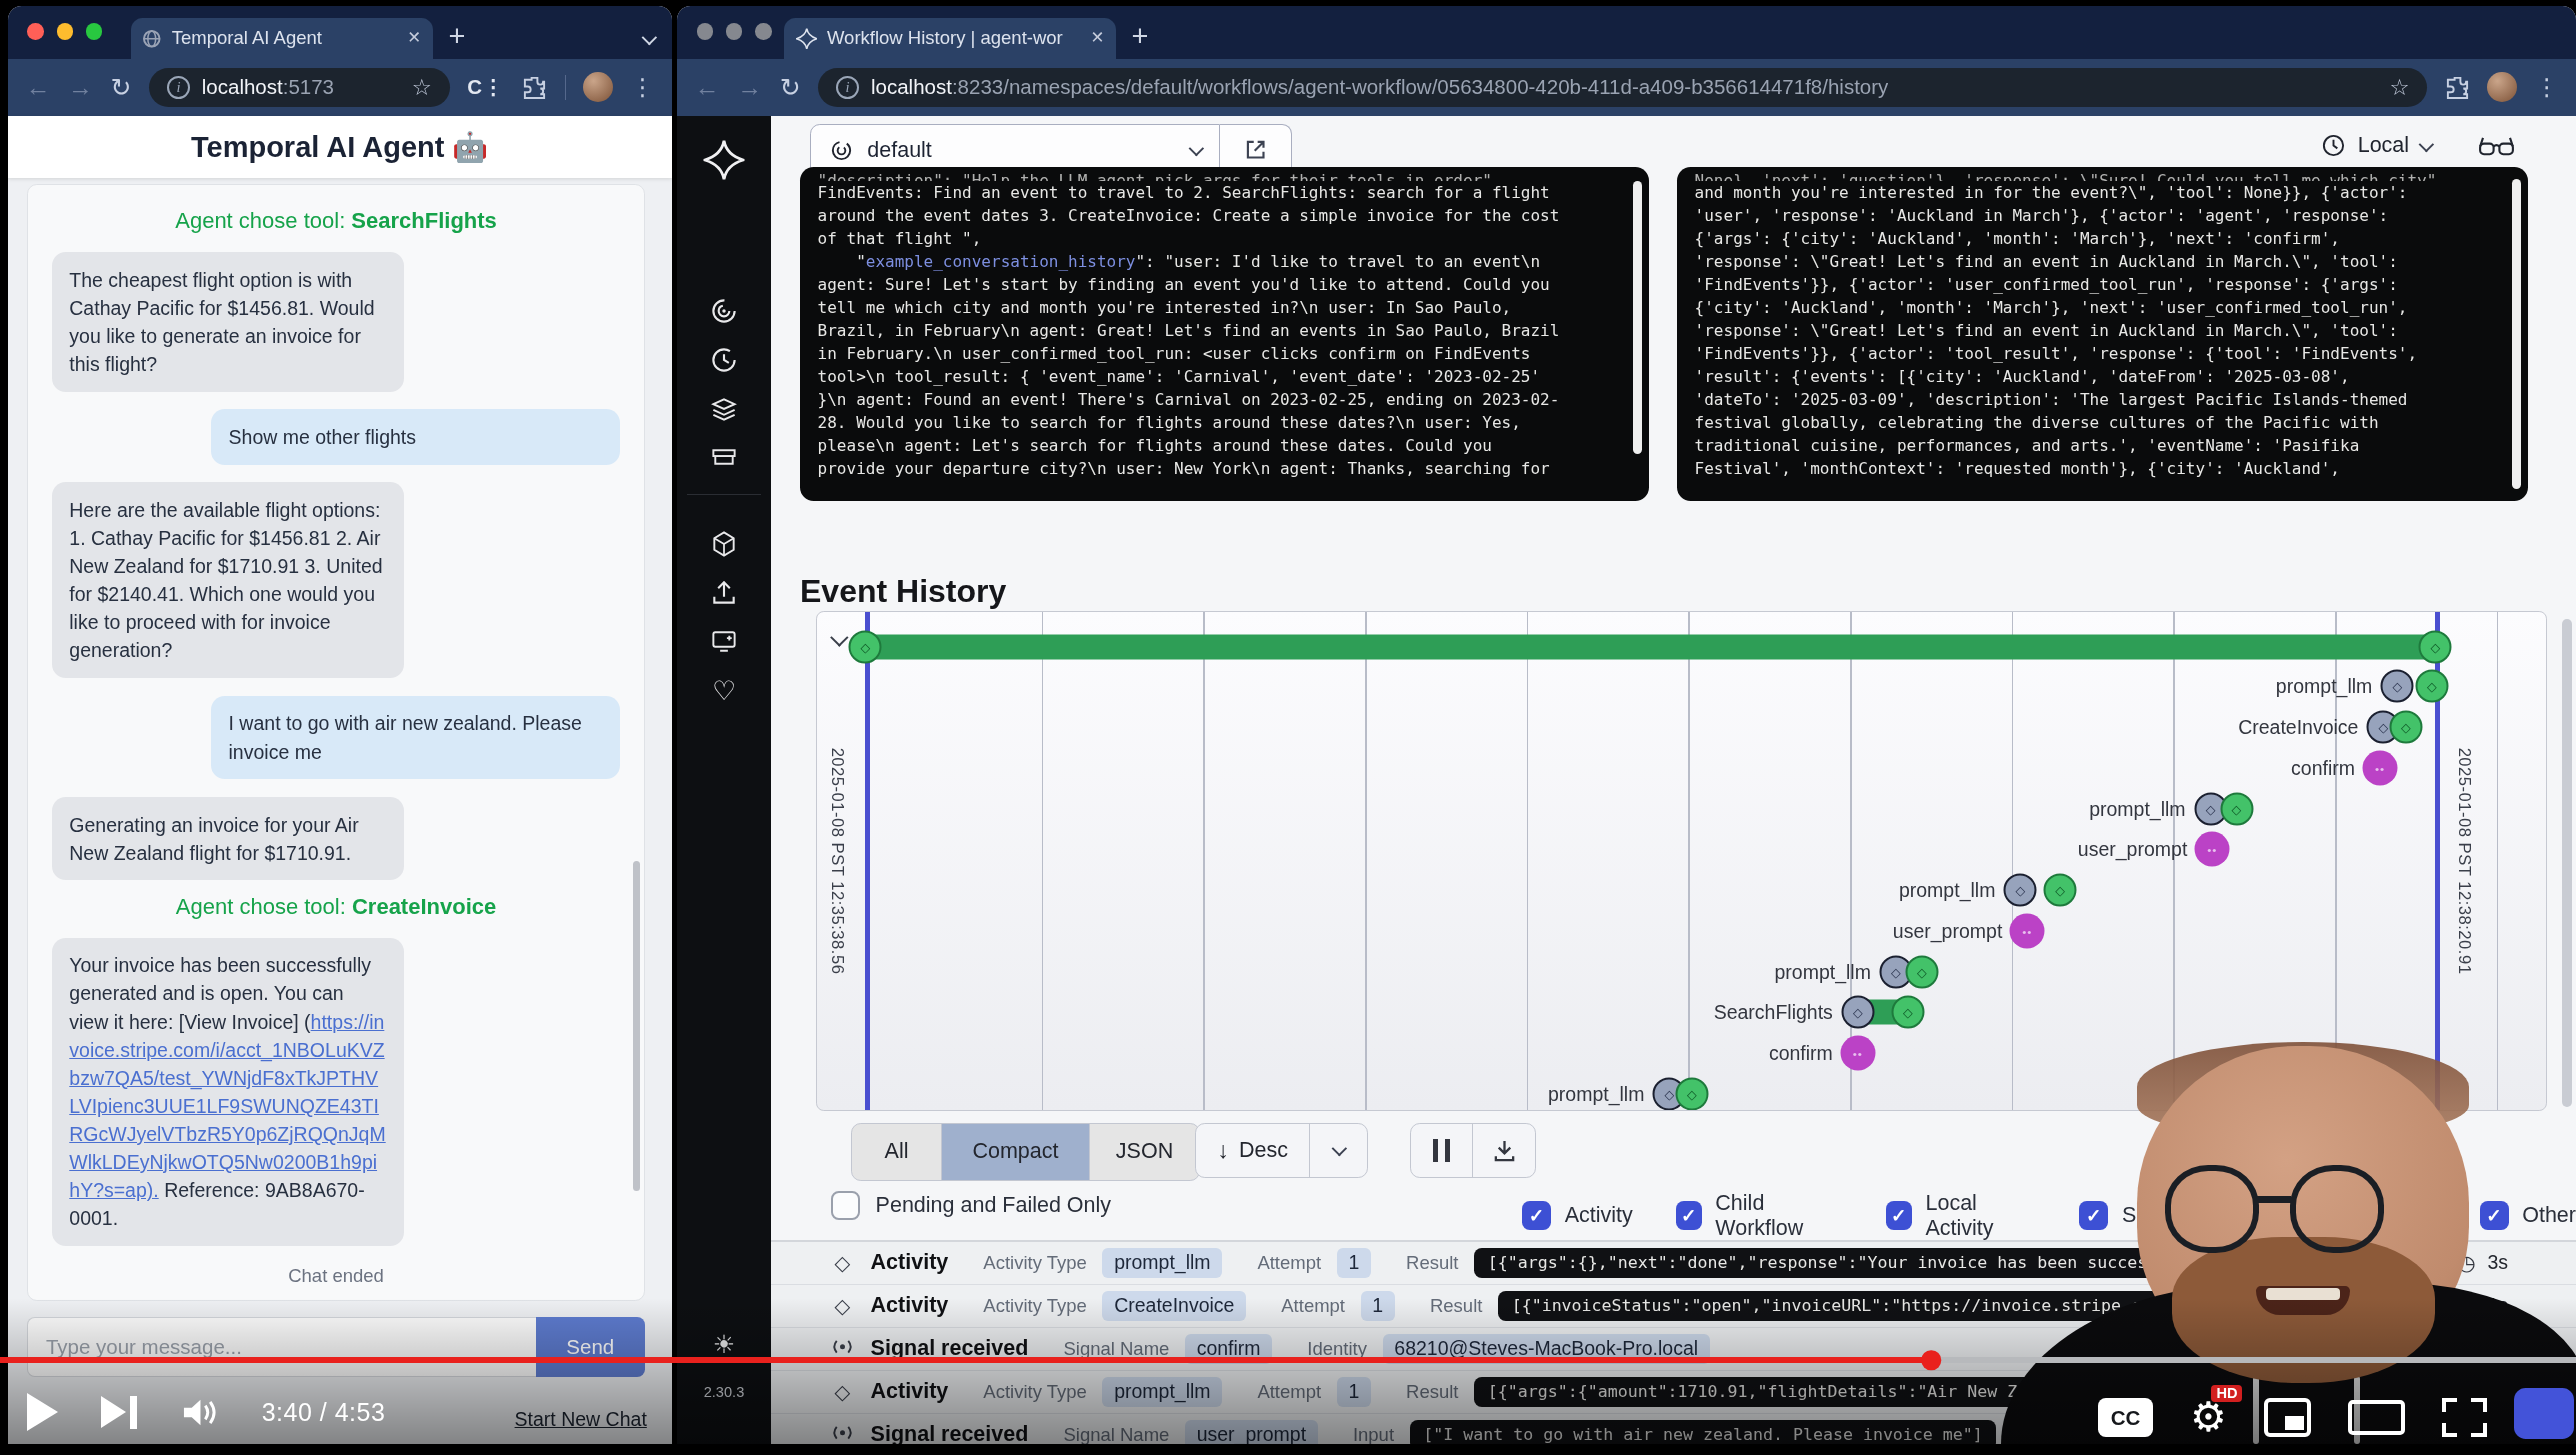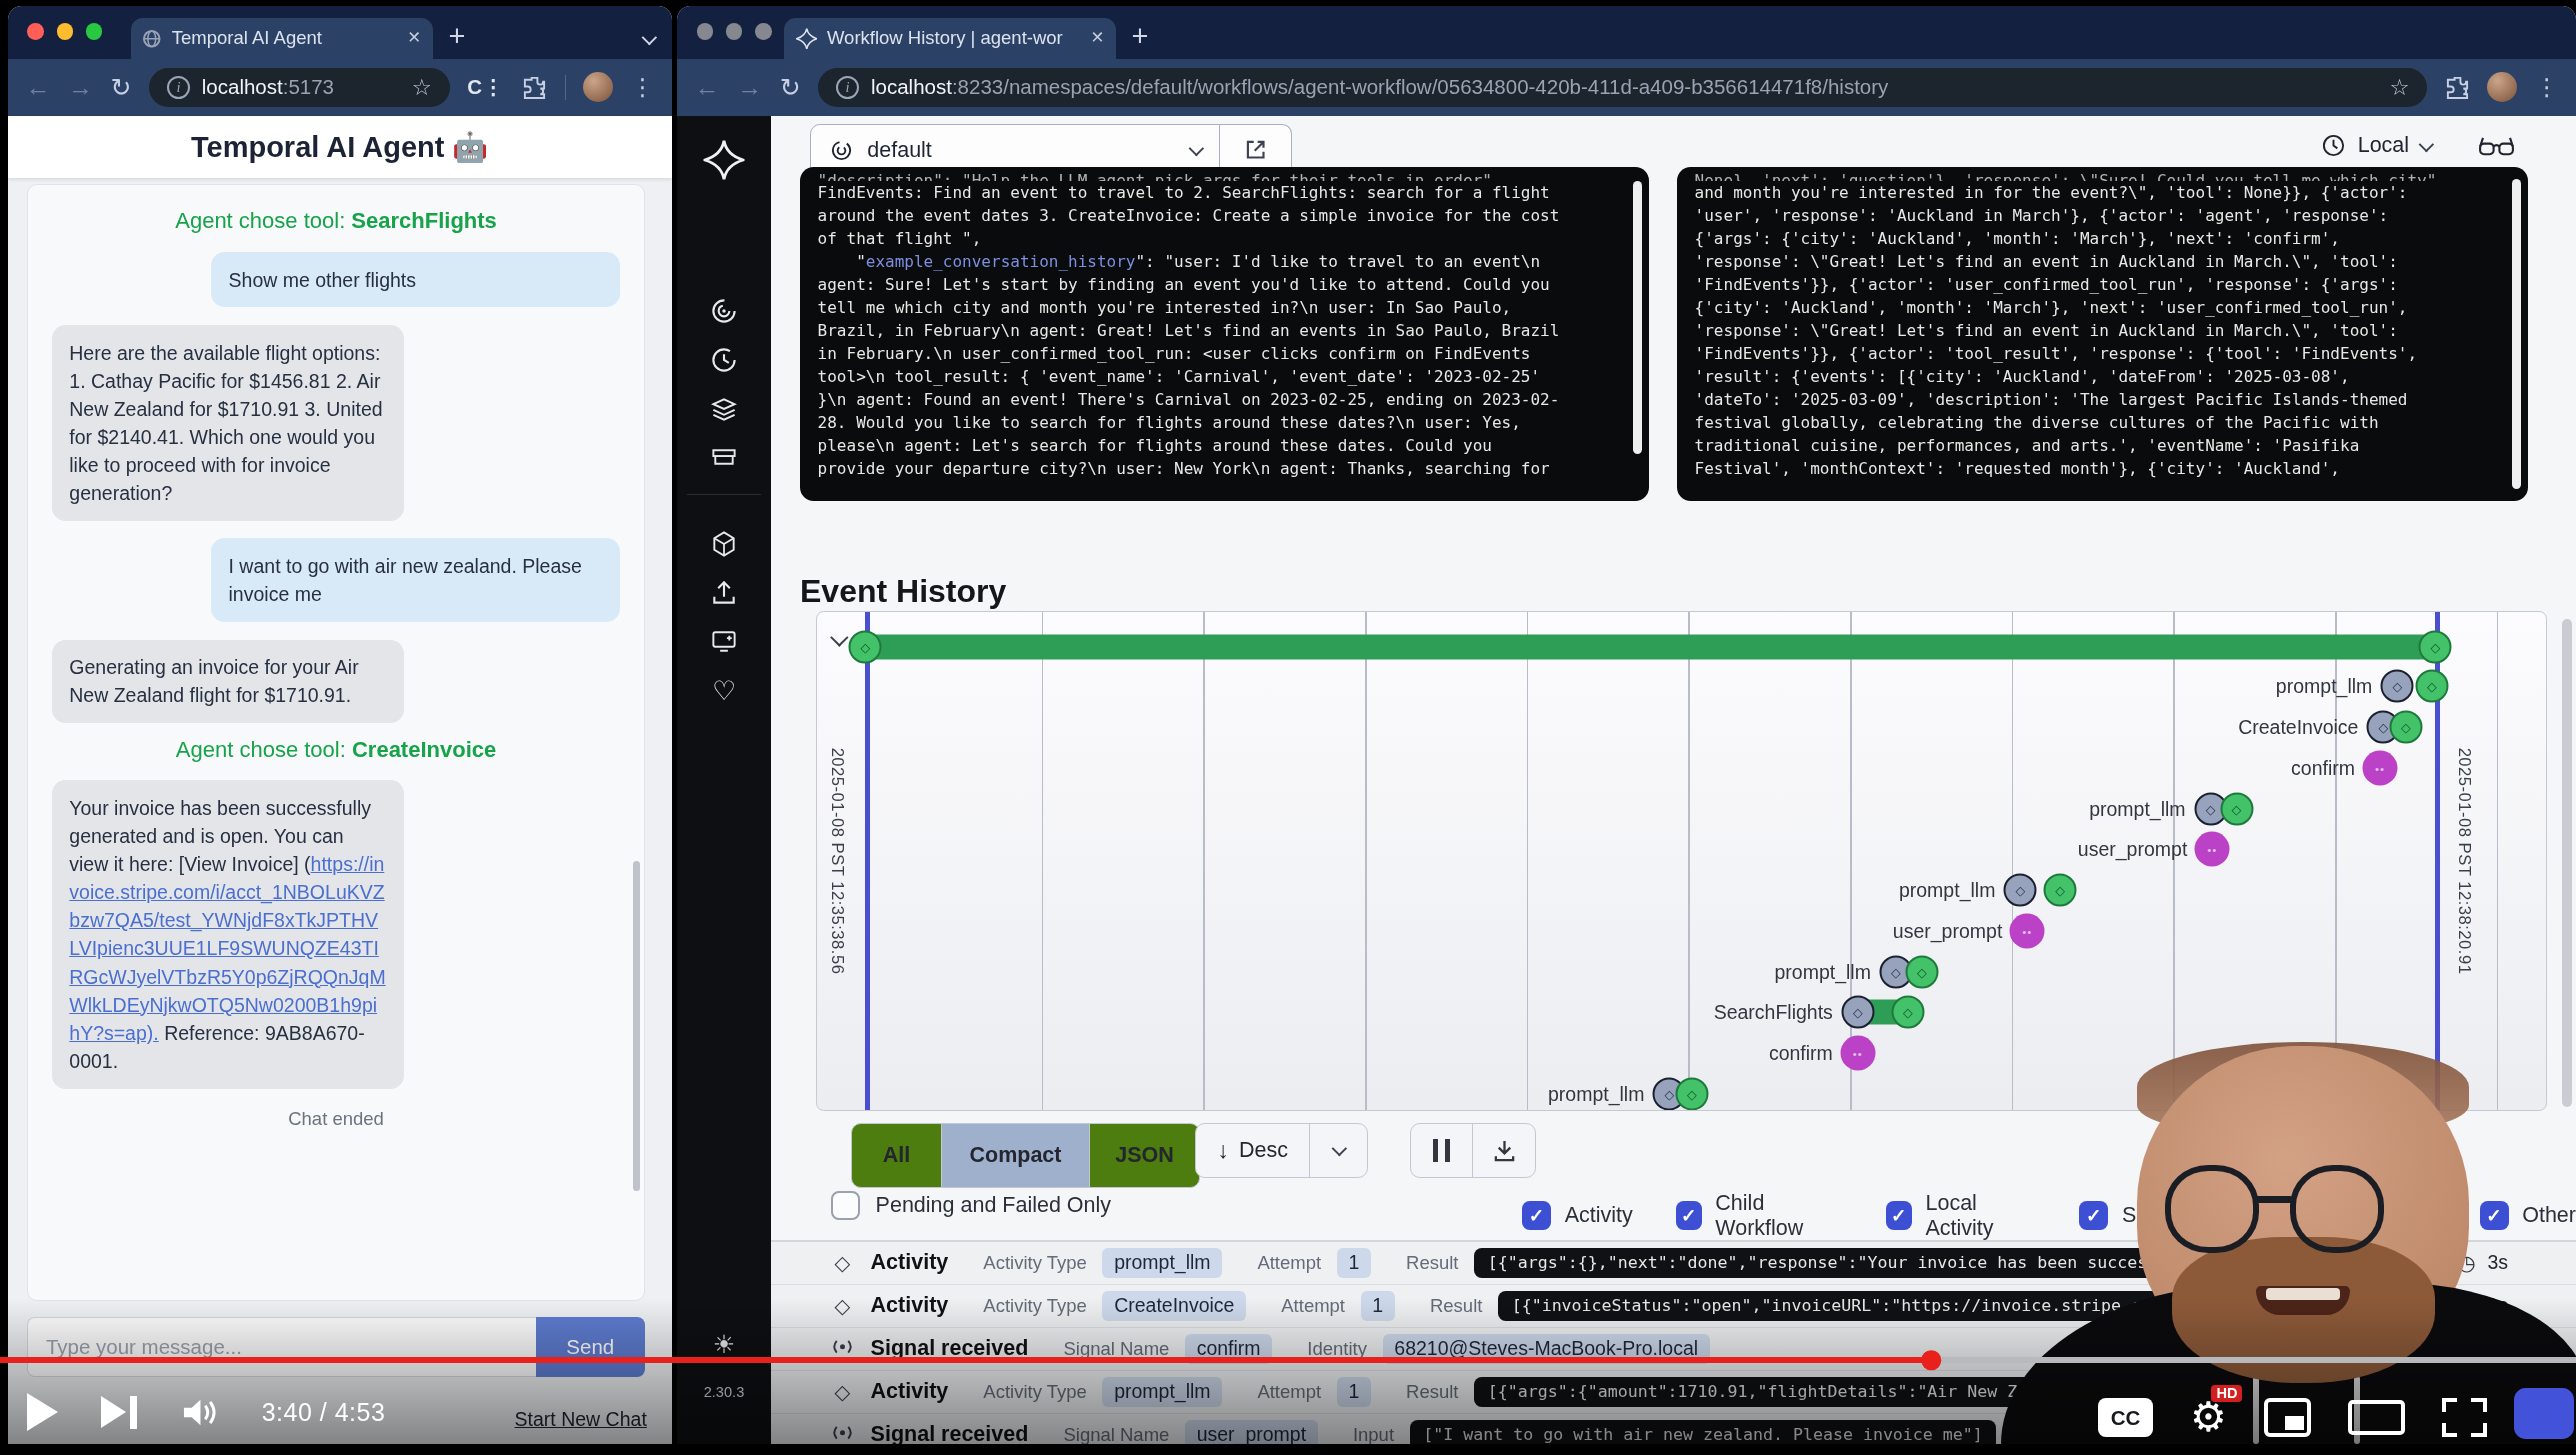--- a/index.html
+++ b/index.html
@@ -103,22 +103,22 @@
   .chart-toggle .chev { border-color:#3a3f4a; width:12.7px; height:12.7px; }
   .trow { position:absolute; left:0; right:0; height:0; }
   .tl-span { position:absolute; height:25px; transform:translateY(-50%); background:#2e9e56; border-radius:2.9px; }
   .tl-label { position:absolute; transform:translateY(-50%); font-size:19.5px; color:#33363f; white-space:nowrap; }
   .mk { position:absolute; transform:translate(-50%,-50%); border-radius:50%; display:flex;
     align-items:center; justify-content:center; }
   .mk-gray { width:33px; height:33px; background:#97a3bc; border:2.9px solid #1b2030; color:#2c3550; font-size:12.7px; z-index:2; }
   .mk-green { width:33px; height:33px; background:#43c269; border:2.9px solid #1e7a3c; color:#0f5a28; font-size:12.7px; z-index:3; }
   .mk-purple { width:35px; height:35px; background:#bb42c6; color:#e8c0ee; font-size:11.7px; letter-spacing:1px; z-index:2; }
 
-  .seg { position:absolute; left:80px; top:1007px; display:flex; height:65px; border:1.5px solid #c3c7d1;
-    border-radius:9.8px; overflow:hidden; background:#4d7c0f; font-size:21.5px; color:#23262e;font-weight:bold; }
+  .seg { position:absolute; left:80px; top:1007px; display:flex; height:58px; border:1.5px solid #c3c7d1;
+    border-radius:9.8px; overflow:hidden; background:#e5e5e5; font-size:21.5px; color:#23262e; }
   .seg > div { display:flex; align-items:center; justify-content:center; border-right:1.5px solid #c3c7d1; }
   .seg > div:last-child { border-right:none; }
   .seg .on { background:#9fb0cd; }
   .descbtn { position:absolute; left:424px; top:1007px; display:flex; height:55px; border:1.5px solid #c3c7d1;
     border-radius:9.8px; background:#f4f5f8; font-size:21.5px; color:#23262e; overflow:hidden; }
   .descbtn .main { display:flex; align-items:center; gap:9.8px; padding:0 21.5px; border-right:1.5px solid #c3c7d1; }
   .descbtn .drop { width:57px; display:flex; align-items:center; justify-content:center; }
   .descbtn .chev { border-color:#3c4252; margin-bottom:3.9px; }
   .ctrlbtns { position:absolute; left:639px; top:1007px; display:flex; height:55px; border:1.5px solid #c3c7d1;
     border-radius:9.8px; background:#f4f5f8; overflow:hidden; }
@@ -246,20 +246,21 @@
       <span class="divi"></span>
       <span class="avatar"></span>
       <span class="kebab">⋮</span>
     </div>
     <div class="chat">
       <div class="chat-header">
         <h1>Temporal AI Agent 🤖</h1>
       </div>
       <div class="chat-card">
           <div class="tool-line"><span>Agent chose tool: </span><b>SearchFlights</b></div>
+          <div class="msg">The cheapest flight option is with Cathay Pacific for $1456.81. Would you like to generate an invoice for this flight?</div>
           <div class="msg user">Show me other flights</div>
           <div class="msg">Here are the available flight options: 1. Cathay Pacific for $1456.81 2. Air New Zealand for $1710.91 3. United for $2140.41. Which one would you like to proceed with for invoice generation?</div>
           <div class="msg user">I want to go with air new zealand. Please invoice me</div>
           <div class="msg">Generating an invoice for your Air New Zealand flight for $1710.91.</div>
           <div class="tool-line"><span>Agent chose tool: </span><b>CreateInvoice</b></div>
           <div class="msg"><span>Your invoice has been successfully generated and is open. You can view it here: [View Invoice] (</span><a>https://invoice.stripe.com/i/acct_1NBOLuKVZbzw7QA5/test_YWNjdF8xTkJPTHVLVIpienc3UUE1LF9SWUNQZE43TIRGcWJyelVTbzR5Y0p6ZjRQQnJqMWlkLDEyNjkwOTQ5Nw0200B1h9pihY?s=ap).</a><span> Reference: 9AB8A670-0001.</span></div>
           <div class="status-line">Chat ended</div>
         </div>
       <div class="chat-scroll"></div>
       <div class="chat-inputrow">

